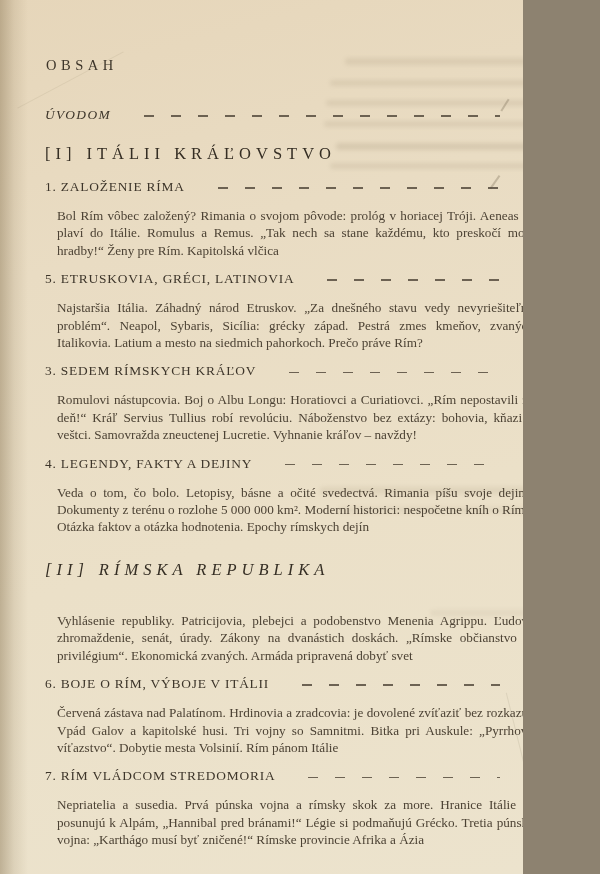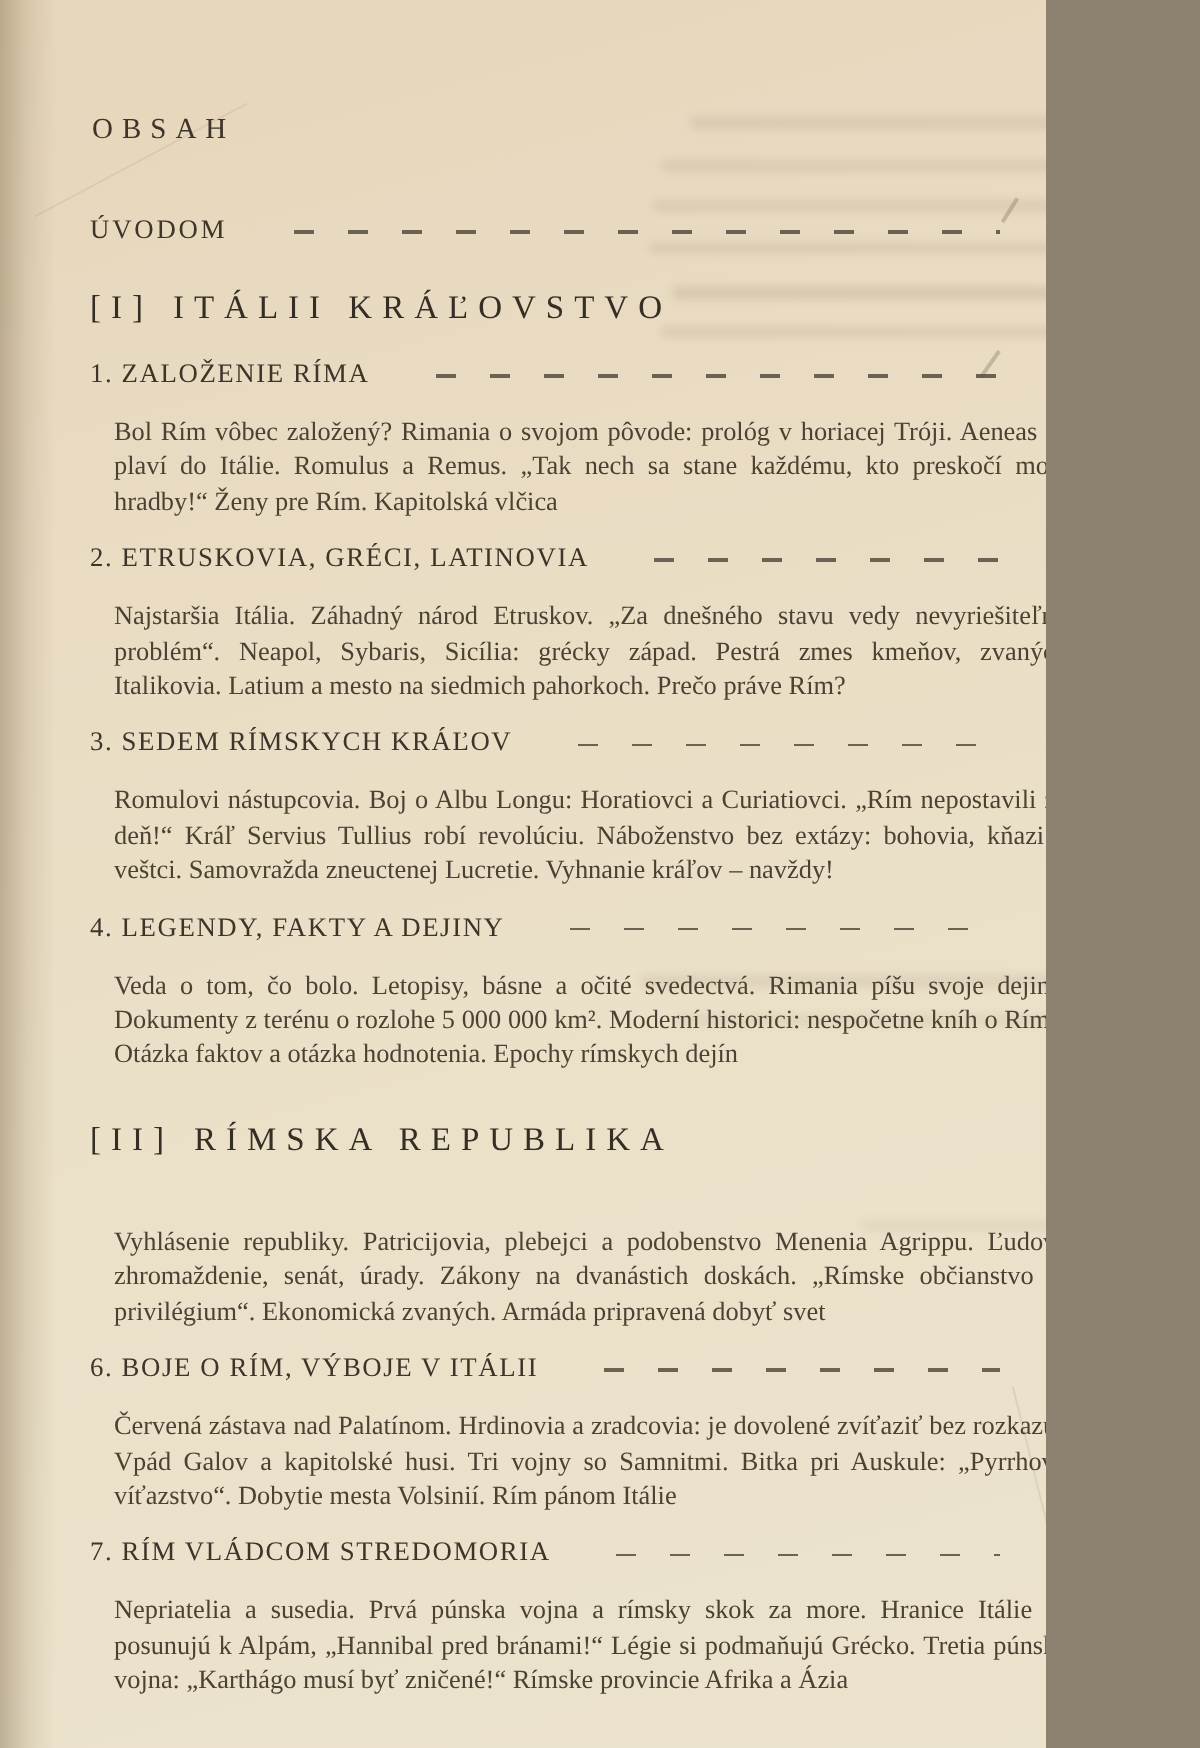--- a/index.html
+++ b/index.html
@@ -37,20 +37,21 @@
   }
   .toc-row {
     display: flex;
     align-items: baseline;
     font-size: 13.4px;
     color: #3d352a;
   }
   .intro-row {
     letter-spacing: 1.4px;
     margin-bottom: 0;
+    font-style: italic;
   }
   .leader {
     flex: 1;
     align-self: center;
     height: 1.6px;
     margin: 2px 18px 0 16px;
     background: repeating-linear-gradient(to right, transparent 0 17px, #564c3e 17px 27px);
     opacity: 0.85;
   }
   .page-num {
@@ -60,21 +61,21 @@
     color: #3d352a;
   }
   .part-heading {
     margin: 21px 0 15px 0;
     font-size: 16.5px;
     letter-spacing: 5px;
     color: #352e24;
     white-space: nowrap;
   }
   .part-heading .part-num { margin-right: 10px; }
-  .part-ii { margin-top: 24px; margin-bottom: 32px; }
+  .part-ii { margin-top: 24px; margin-bottom: 32px; font-style: italic; }
   .chapter-row {
     margin: 3px 0 1px 0;
     letter-spacing: 0.8px;
   }
   .summary {
     margin: 12px;
     width: 477px;
     font-size: 13.2px;
     line-height: 17.4px;
     text-align: justify;
@@ -135,21 +136,21 @@
       <div class="toc-row chapter-row">
         <span>1. ZALOŽENIE RÍMA</span>
         <span class="leader"></span>
         <span class="page-num">13</span>
       </div>
       <p class="summary">Bol Rím vôbec založený? Rimania o svojom pôvode: prológ v horiacej Tróji. Aeneas sa plaví do Itálie. Romulus a Remus. „Tak nech sa stane každému, kto preskočí moje hradby!“ Ženy pre Rím. Kapitolská vlčica</p>
     </div>
 
     <div class="chapter">
       <div class="toc-row chapter-row">
-        <span>2. ETRUSKOVIA, GRÉCI, LATINOVIA</span>
+        <span>5. ETRUSKOVIA, GRÉCI, LATINOVIA</span>
         <span class="leader"></span>
         <span class="page-num">27</span>
       </div>
       <p class="summary">Najstaršia Itália. Záhadný národ Etruskov. „Za dnešného stavu vedy nevyriešiteľný problém“. Neapol, Sybaris, Sicília: grécky západ. Pestrá zmes kmeňov, zvaných Italikovia. Latium a mesto na siedmich pahorkoch. Prečo práve Rím?</p>
     </div>
 
     <div class="chapter">
       <div class="toc-row chapter-row">
         <span>3. SEDEM RÍMSKYCH KRÁĽOV</span>
         <span class="leader"></span>

